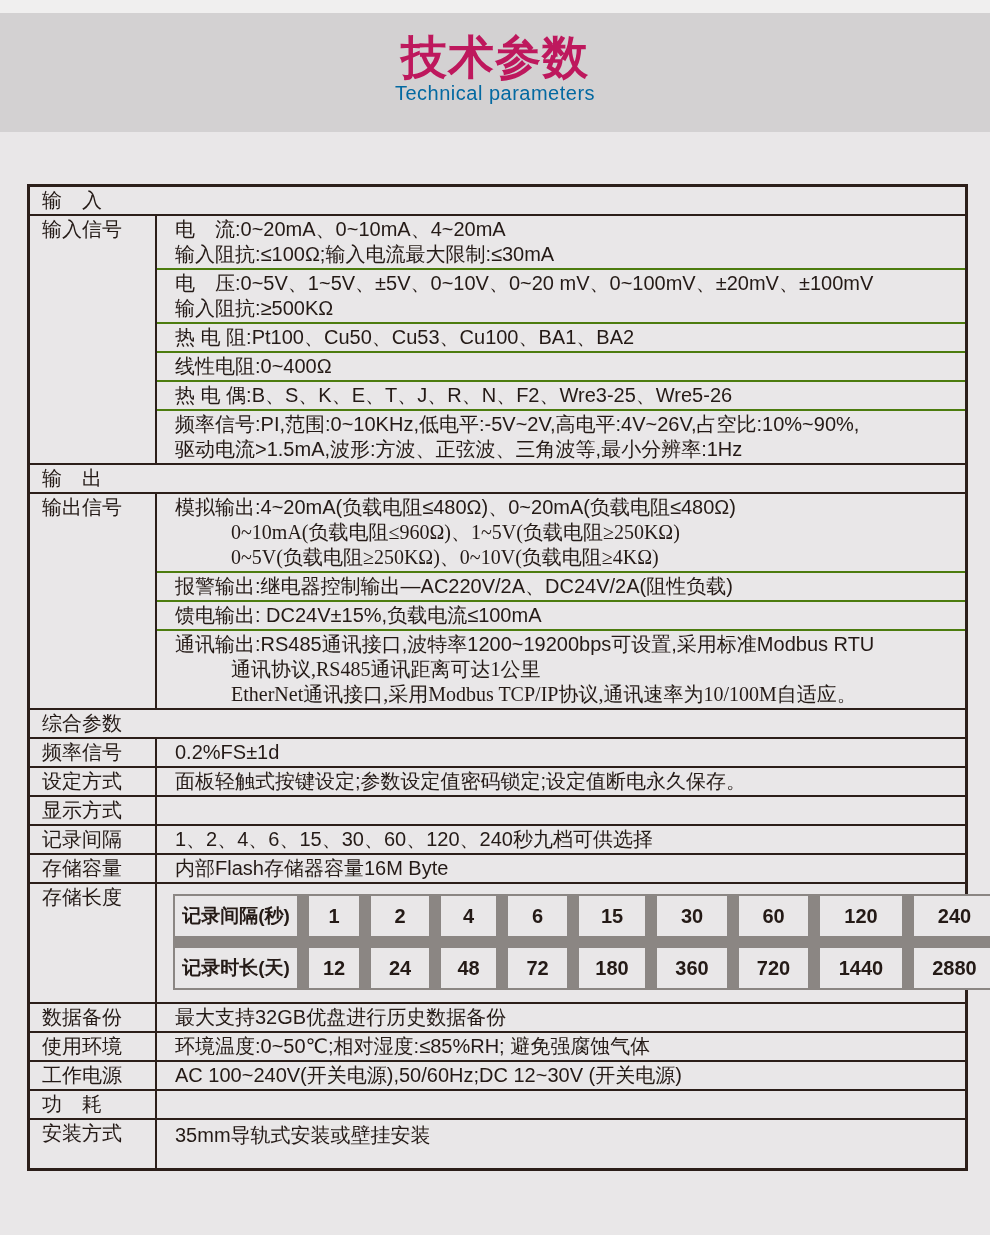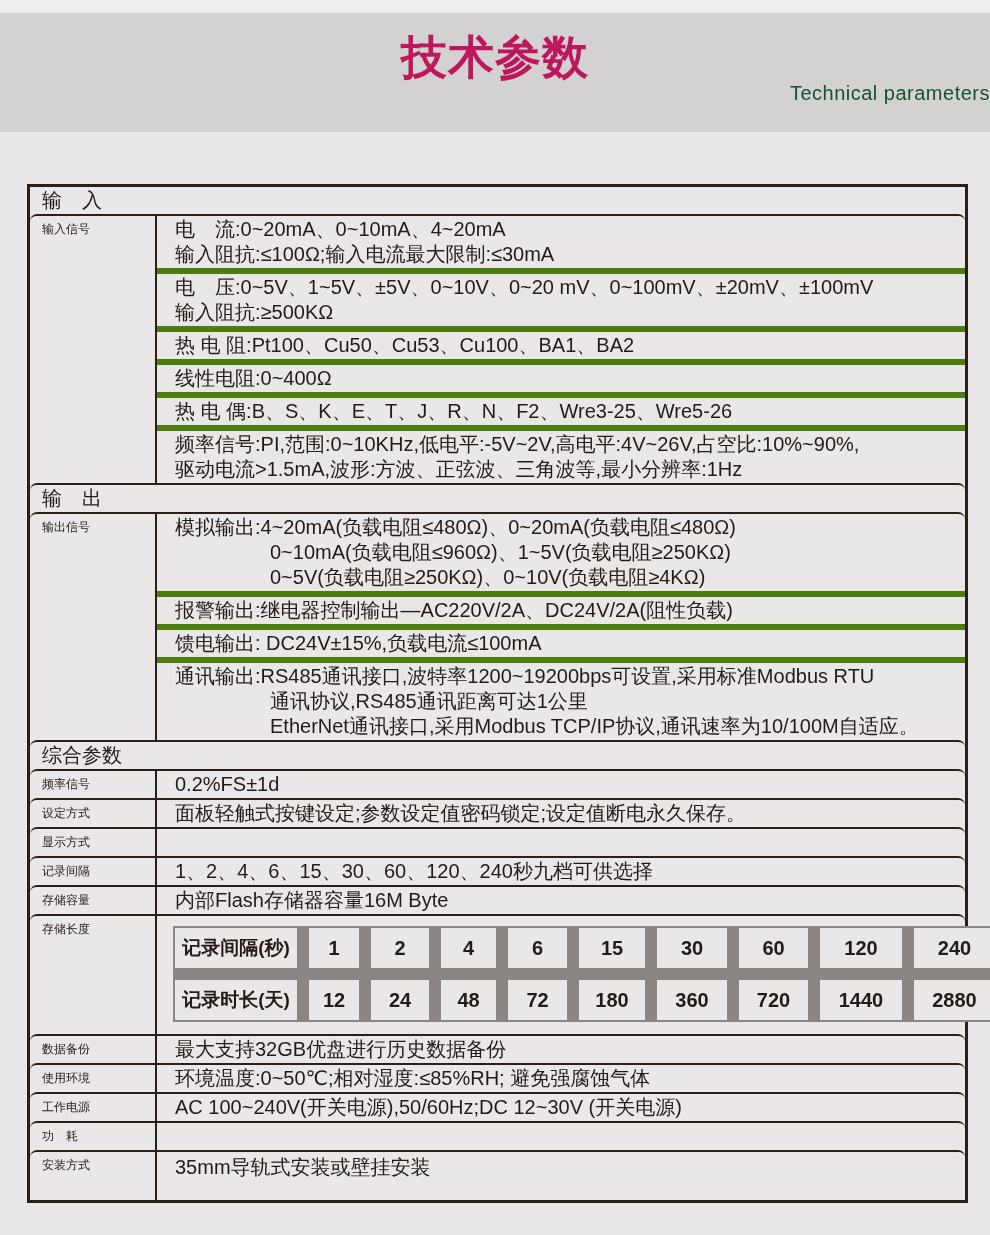--- a/index.html
+++ b/index.html
@@ -9,48 +9,48 @@
     font-family:"Liberation Sans","DejaVu Sans",sans-serif;
     color:#241a16;
   }
   .top-strip { height:13px; background:#f0efef; }
   .banner { height:119px; background:#d3d1d2; text-align:center; }
   .banner h1 {
     padding-top:19px; font-size:46px; line-height:50px;
     font-weight:bold; color:#be185d; letter-spacing:1px;
   }
   .banner .sub {
-    font-size:20px; line-height:23px; color:#14532d; letter-spacing:0.5px;text-align:right;
+    font-size:20px; line-height:23px; color:#0369a1; letter-spacing:0.5px;
   }
 
   .spec-table {
     margin:52px 0 0 27px; width:941px;
     border:3px solid #2c1f1a;
   }
-  .row { display:flex; border-top:2px solid #2c1f1a;border-radius:7px; }
+  .row { display:flex; border-top:2px solid #2c1f1a; }
   .row:first-child { border-top:none; }
   .label-cell {
     flex:0 0 127px; width:127px;
     border-right:2px solid #2c1f1a;
     padding:1px 4px 1px 12px;
-    font-size:12px; line-height:25px; font-weight:500;
+    font-size:20px; line-height:25px; font-weight:500;
   }
   .section-cell {
     flex:1; padding:1px 4px 1px 12px;
     font-size:20px; line-height:25px; font-weight:500;
   }
   .content { flex:1; min-width:0; padding:1px 0; }
-  .subrow { border-top:6px solid #4d7c0f; padding:1px 0; margin:0 -0px; }
+  .subrow { border-top:2px solid #4d7c0f; padding:1px 0; margin:0 -0px; }
   .content.blocks { padding:0; }
   .content.blocks .subrow:first-child { border-top:none; }
   .ln {
     font-size:20px; line-height:25px; font-weight:500;
     padding-left:18px; white-space:nowrap;
   }
-  .ln.cont { padding-left:113px; }
+  .ln.cont { padding-left:74px;font-family:Liberation Serif, serif; }
 
   .mini-table {
     display:grid;
     grid-template-columns:122px 50px 58px 55px 59px 66px 70px 69px 82px 81px;
     gap:12px; background:#8b8683; border:2px solid #8b8683;
     width:fit-content; margin:9px 0 11px 16px;
   }
   .mini-cell {
     background:#e9e7e8; text-align:center;
     font-size:20px; line-height:40px; font-weight:600;

